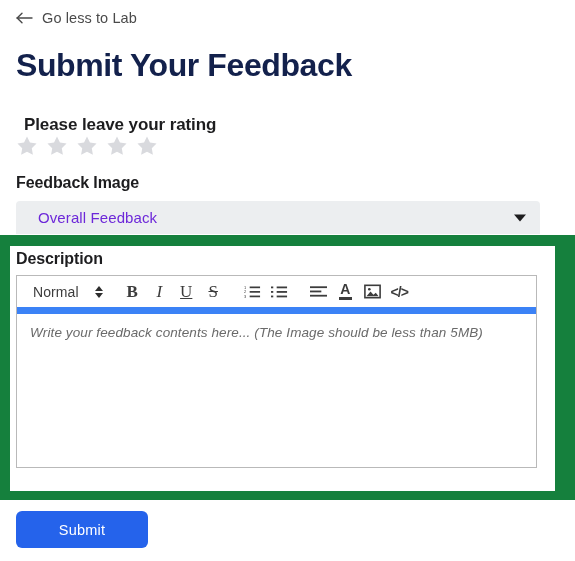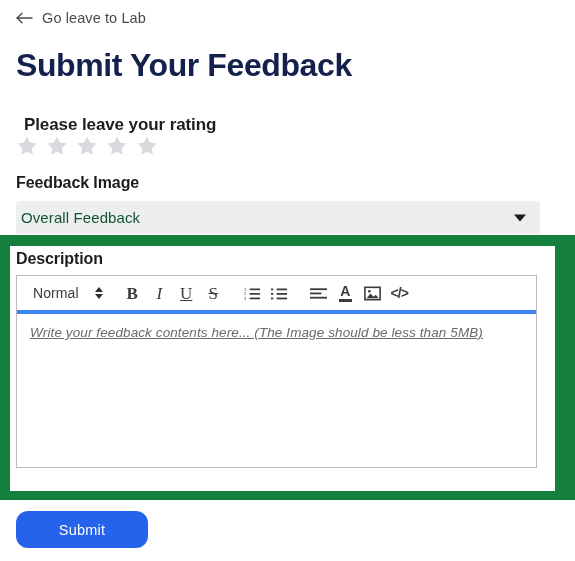--- a/index.html
+++ b/index.html
@@ -96,23 +96,23 @@
     width: 524px;
     height: 33px;
     background: #eceef0;
     border: none;
     border-radius: 4px 4px 0 0;
     display: flex;
     align-items: center;
     cursor: pointer;
   }
   .select-value {
-    padding-left: 5px;
+    padding-left: 22px;
     font-size: 15px;
-    color: #14532d;
+    color: #6d28d9;
     letter-spacing: .1px;
   }
   .select-caret {
     position: absolute;
     right: 14px;
     top: 50%;
     transform: translateY(-50%);
     width: 0; height: 0;
     border-left: 6px solid transparent;
     border-right: 6px solid transparent;
@@ -155,21 +155,21 @@
     width: 521px;
     height: 193px;
     border: 1px solid #b9b9b9;
     background: #ffffff;
     box-sizing: border-box;
   }
 
   
   .toolbar {
     height: 38px;
-    border-bottom: 4px solid #3b82f6;
+    border-bottom: 7px solid #3b82f6;
     display: flex;
     align-items: center;
     box-sizing: border-box;
     padding-left: 6px;
   }
   .tb-group {
     display: flex;
     align-items: center;
     padding: 0 6px;
   }
@@ -238,51 +238,50 @@
     padding: 11px 13px;
     height: calc(100% - 38px);
     box-sizing: border-box;
     cursor: text;
   }
   .placeholder {
     font-size: 13.5px;
     font-style: italic;
     color: #6a6a6a;
     letter-spacing: .1px;
-    text-decoration: underline;
   }
 
   
   .submit-btn {
     position: absolute;
     left: 16px;
     top: 511px;
     width: 132px;
     height: 37px;
     background: #2563eb;
     border: none;
-    border-radius: 12px;
+    border-radius: 6px;
     color: #ffffff;
     font-size: 14.5px;
     font-family: "Liberation Sans", sans-serif;
     letter-spacing: .2px;
     cursor: pointer;
   }
 </style>
 </head>
 <body>
 
 <a class="back-link" href="#">
   <span class="back-arrow">
     <svg width="17" height="12" viewBox="0 0 17 12" fill="none">
       <path d="M1 6H16" stroke="#4a4a4a" stroke-width="1.4" stroke-linecap="round"></path>
       <path d="M6 1.2L1.2 6L6 10.8" stroke="#4a4a4a" stroke-width="1.4" stroke-linecap="round" stroke-linejoin="round"></path>
     </svg>
   </span>
-  <span>Go leave to Lab</span>
+  <span>Go less to Lab</span>
 </a>
 
 <h1 class="page-title">Submit Your Feedback</h1>
 
 <div class="rating-label">Please leave your rating</div>
 <div class="stars">
   <span class="star">
     <svg width="24" height="24" viewBox="0 0 24 24">
         <path d="M12 2.6l2.95 5.98 6.6.96-4.78 4.66 1.13 6.57L12 17.67l-5.9 3.1 1.13-6.57L2.45 9.54l6.6-.96z" fill="#d9dade"></path>
       </svg>

